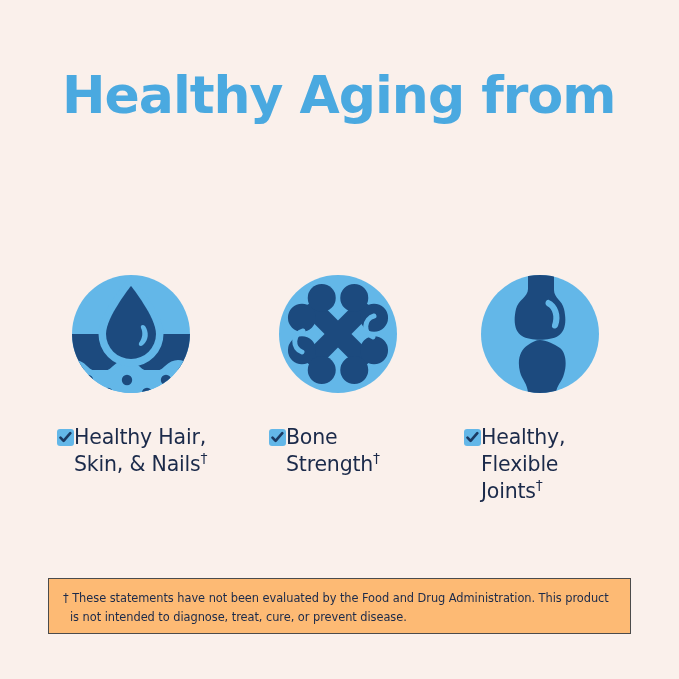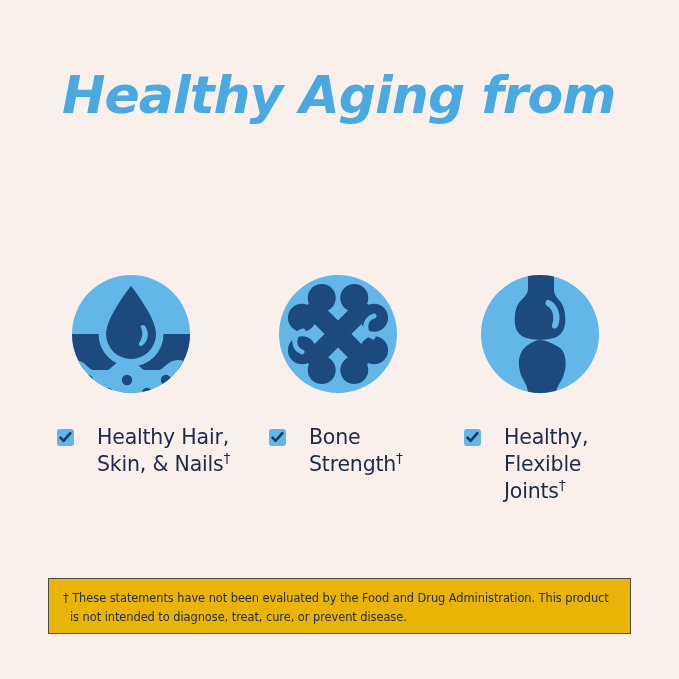--- a/index.html
+++ b/index.html
@@ -29,21 +29,21 @@
     left: 62px;
     top: 66px;
     width: 570px;
     color: #4aa9e0;
     font-family: "DejaVu Sans", sans-serif;
     font-weight: bold;
     font-size: 52px;
     line-height: 58px;
     letter-spacing: -1.0px;
   }
-  .headline-line { display: block; white-space: nowrap; font-style: italic; }
+  .headline-line { display: block; white-space: nowrap; }
 
   
   .icon-row {
     position: absolute;
     left: 0;
     top: 264px;
     width: 679px;
     height: 140px;
   }
   .icon-cell {
@@ -64,21 +64,21 @@
     left: 0;
     top: 424px;
     width: 679px;
     height: 110px;
   }
   .benefit {
     position: absolute;
     top: 0;
     display: flex;
     align-items: flex-start;
-    gap: 23px;
+    gap: 0;
   }
   .benefit.b1 { left: 57px; width: 200px; }
   .benefit.b2 { left: 269px; width: 180px; }
   .benefit.b3 { left: 464px; width: 180px; }
 
   .checkbox {
     flex: 0 0 auto;
     width: 17px;
     height: 17px;
     margin-top: 5px;
@@ -111,21 +111,21 @@
 
   
   .disclaimer {
     position: absolute;
     left: 48px;
     top: 578px;
     width: 583px;
     height: 56px;
     box-sizing: border-box;
     border: 1px solid #4b4b4b;
-    background: #eab308;
+    background: #fdba74;
     padding: 10px 14px 0 14px;
   }
   .disclaimer-text {
     color: #1b2a4a;
     font-family: "DejaVu Sans", sans-serif;
     font-size: 11.4px;
     line-height: 19px;
     letter-spacing: -0.05px;
     text-indent: -7px;
     padding-left: 7px;

